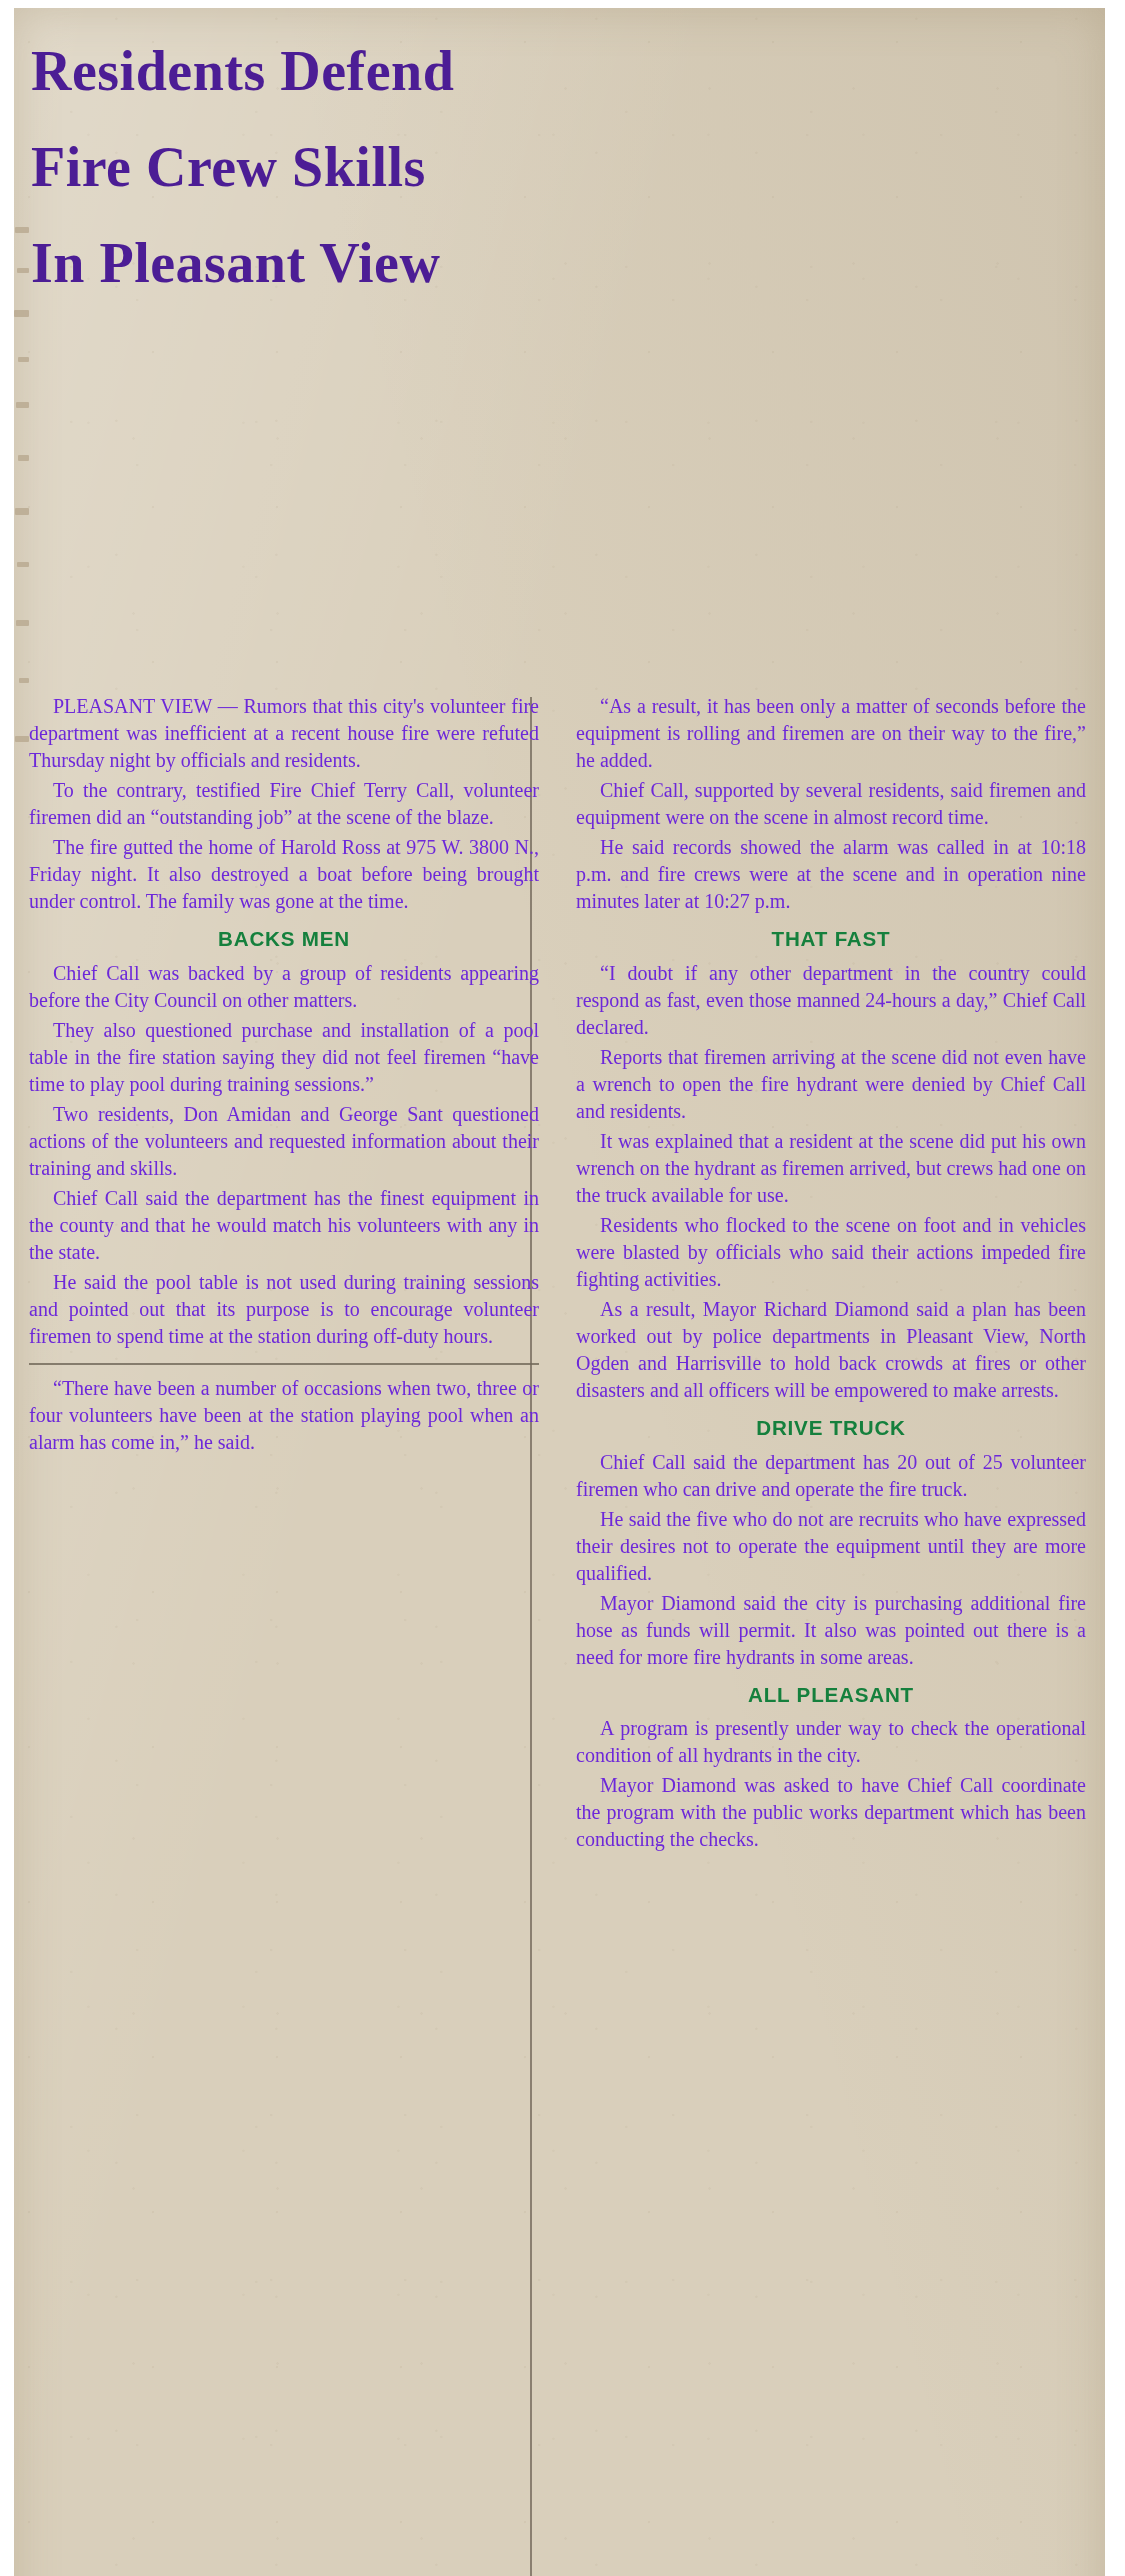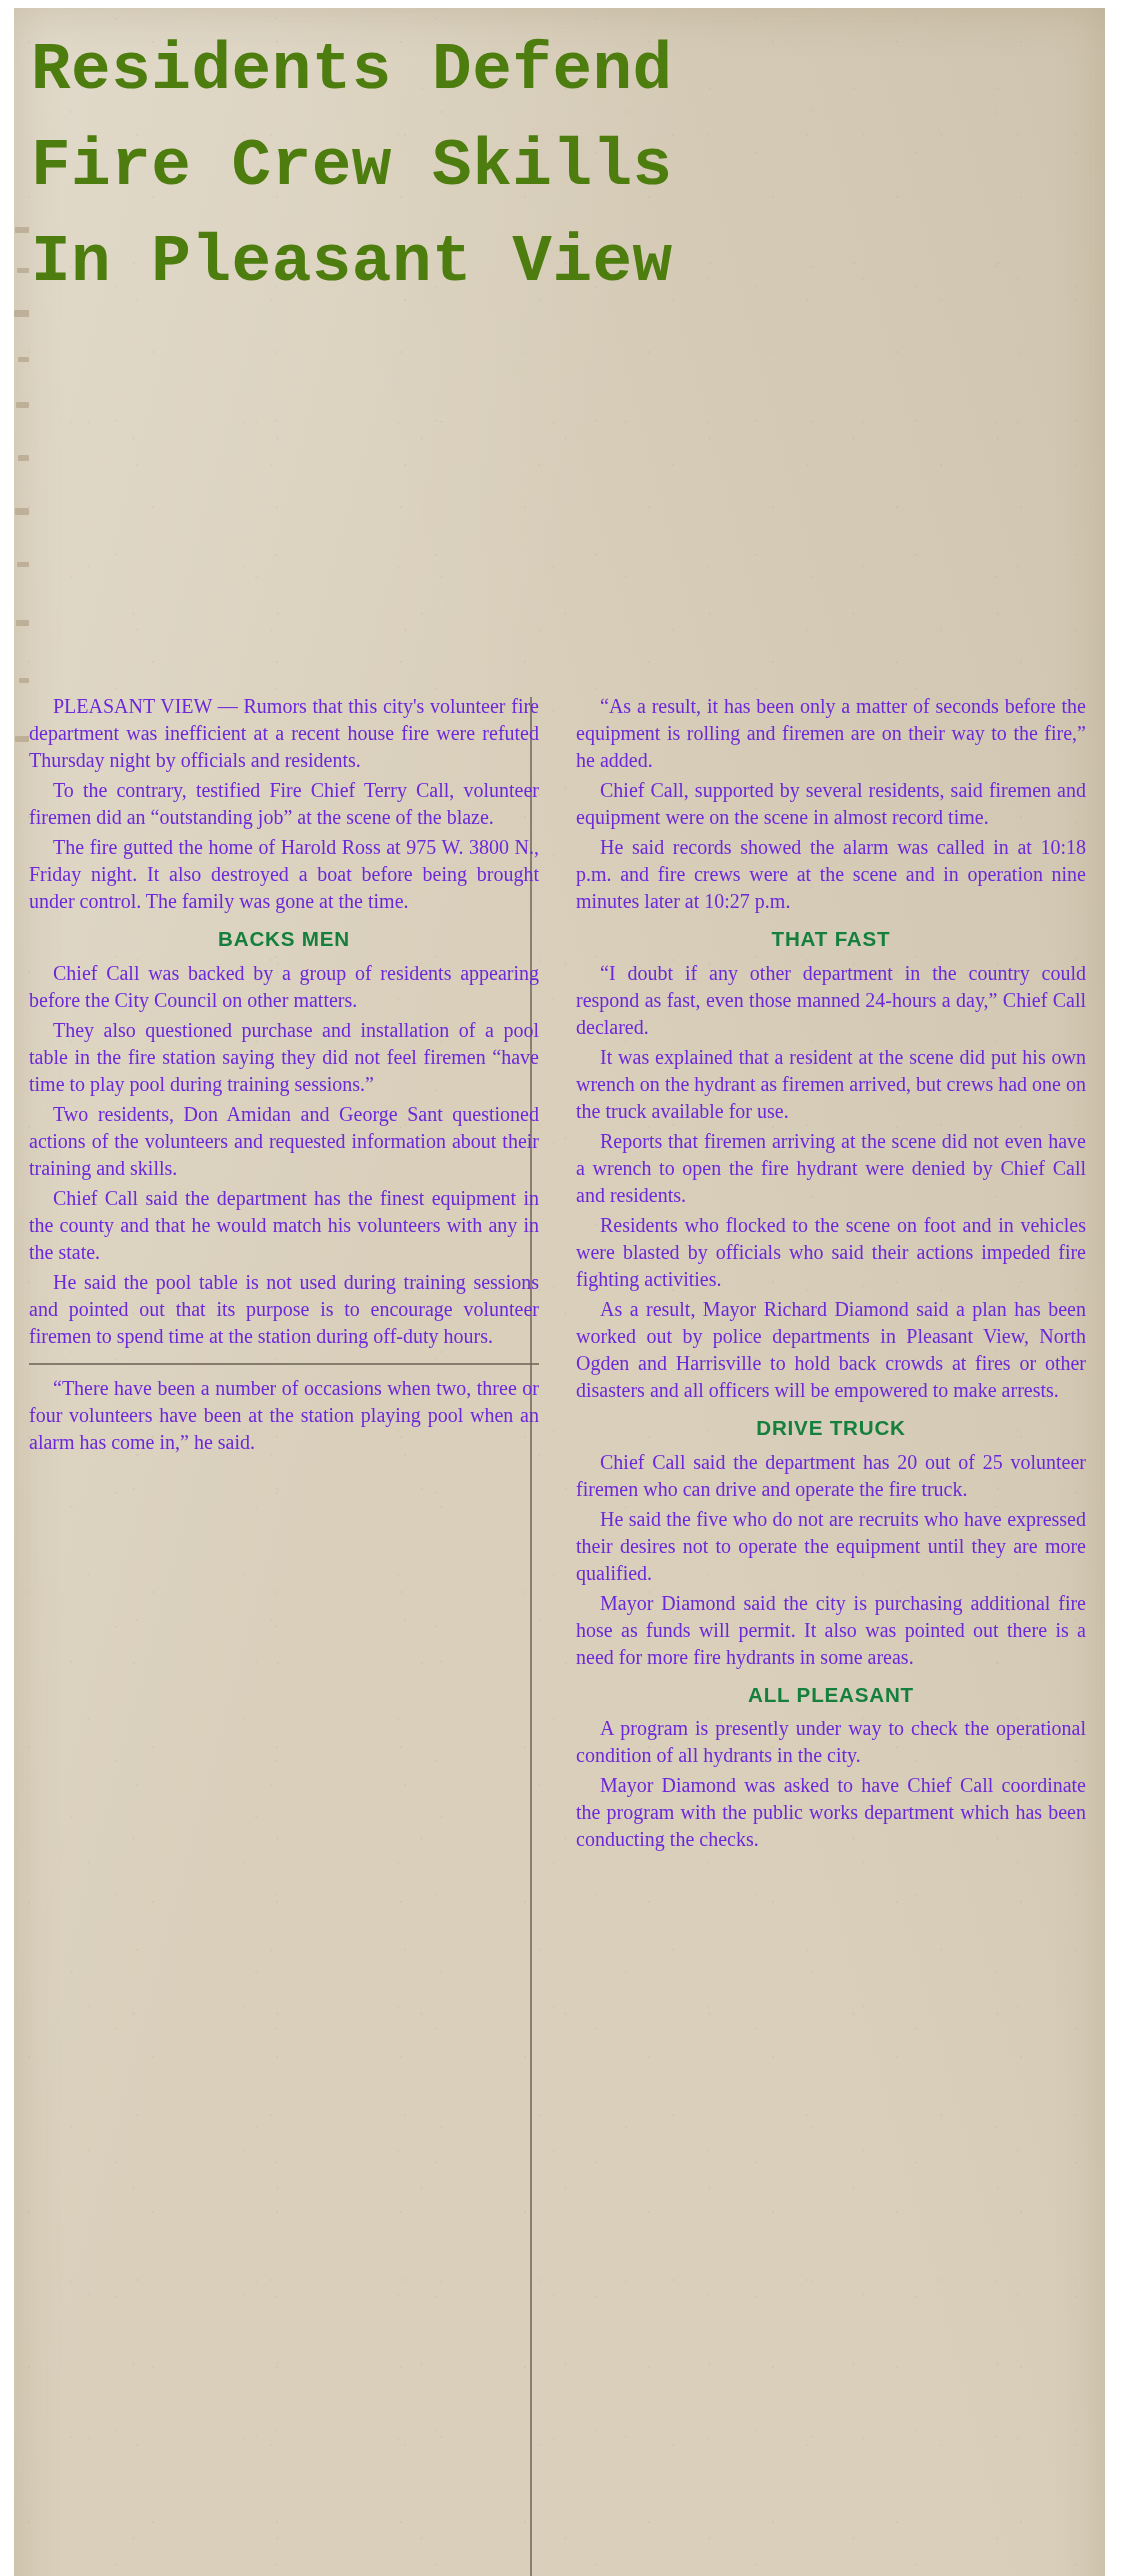--- a/index.html
+++ b/index.html
@@ -72,24 +72,24 @@
   }
 
   
   .headline {
     position: absolute;
     left: 31px;
     top: 23px;
     width: 1041px;
   }
   .headline .hl-line {
-    font-family: Liberation Mono, monospace;
+    font-family: Liberation Serif, serif;
     font-weight: 700;
-    color: #4d7c0f;
-    font-size: 66px;
+    color: #4c1d95;
+    font-size: 56px;
     line-height: 96px;
     letter-spacing: 0.5px;
     white-space: nowrap;
   }
 
   
   .columns {
     position: absolute;
     left: 29px;
     top: 693px;
@@ -197,22 +197,22 @@
     </div>
 
     <div class="col col-right">
       <p class="bodytext">“As a result, it has been only a matter of seconds before the equipment is rolling and firemen are on their way to the fire,” he added.</p>
       <p class="bodytext">Chief Call, supported by several residents, said firemen and equipment were on the scene in almost record time.</p>
       <p class="bodytext">He said records showed the alarm was called in at 10:18 p.m. and fire crews were at the scene and in operation nine minutes later at 10:27 p.m.</p>
 
       <div class="subhead">THAT FAST</div>
 
       <p class="bodytext">“I doubt if any other department in the country could respond as fast, even those manned 24-hours a day,” Chief Call declared.</p>
+      <p class="bodytext">Reports that firemen arriving at the scene did not even have a wrench to open the fire hydrant were denied by Chief Call and residents.</p>
       <p class="bodytext">It was explained that a resident at the scene did put his own wrench on the hydrant as firemen arrived, but crews had one on the truck available for use.</p>
-      <p class="bodytext">Reports that firemen arriving at the scene did not even have a wrench to open the fire hydrant were denied by Chief Call and residents.</p>
       <p class="bodytext">Residents who flocked to the scene on foot and in vehicles were blasted by officials who said their actions impeded fire fighting activities.</p>
       <p class="bodytext">As a result, Mayor Richard Diamond said a plan has been worked out by police departments in Pleasant View, North Ogden and Harrisville to hold back crowds at fires or other disasters and all officers will be empowered to make arrests.</p>
 
       <div class="subhead">DRIVE TRUCK</div>
 
       <p class="bodytext">Chief Call said the department has 20 out of 25 volunteer firemen who can drive and operate the fire truck.</p>
       <p class="bodytext">He said the five who do not are recruits who have expressed their desires not to operate the equipment until they are more qualified.</p>
       <p class="bodytext">Mayor Diamond said the city is purchasing additional fire hose as funds will permit. It also was pointed out there is a need for more fire hydrants in some areas.</p>
 
       <div class="subhead">ALL PLEASANT</div>

